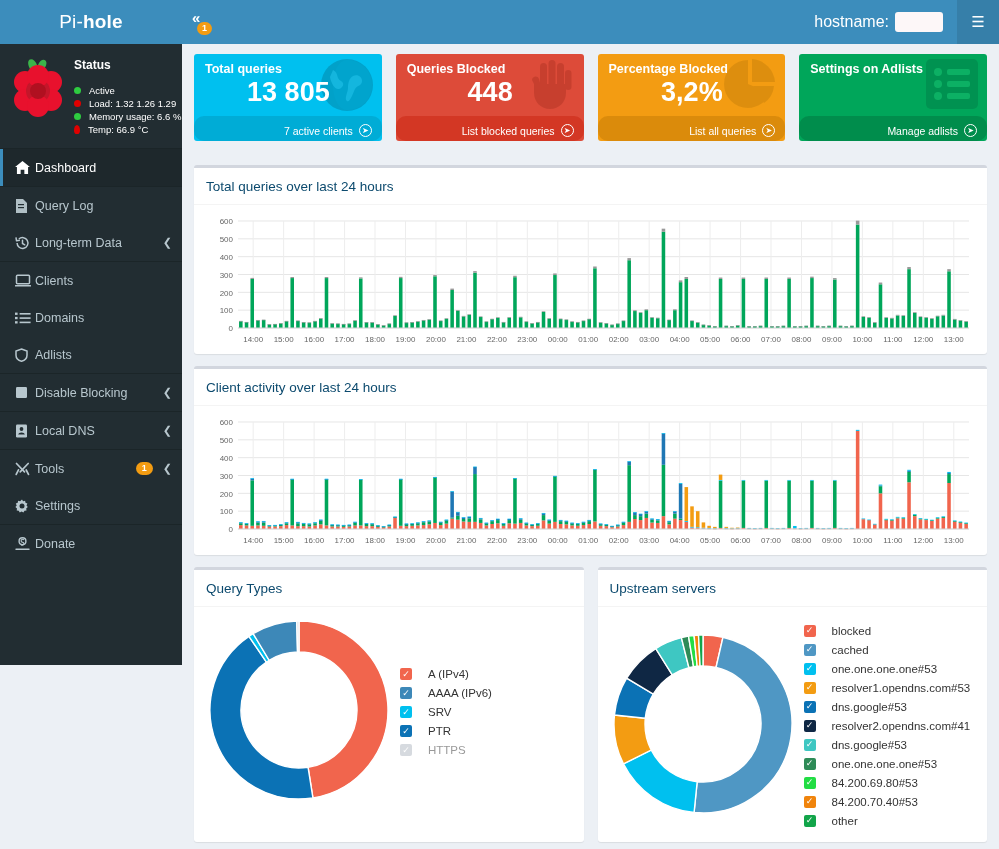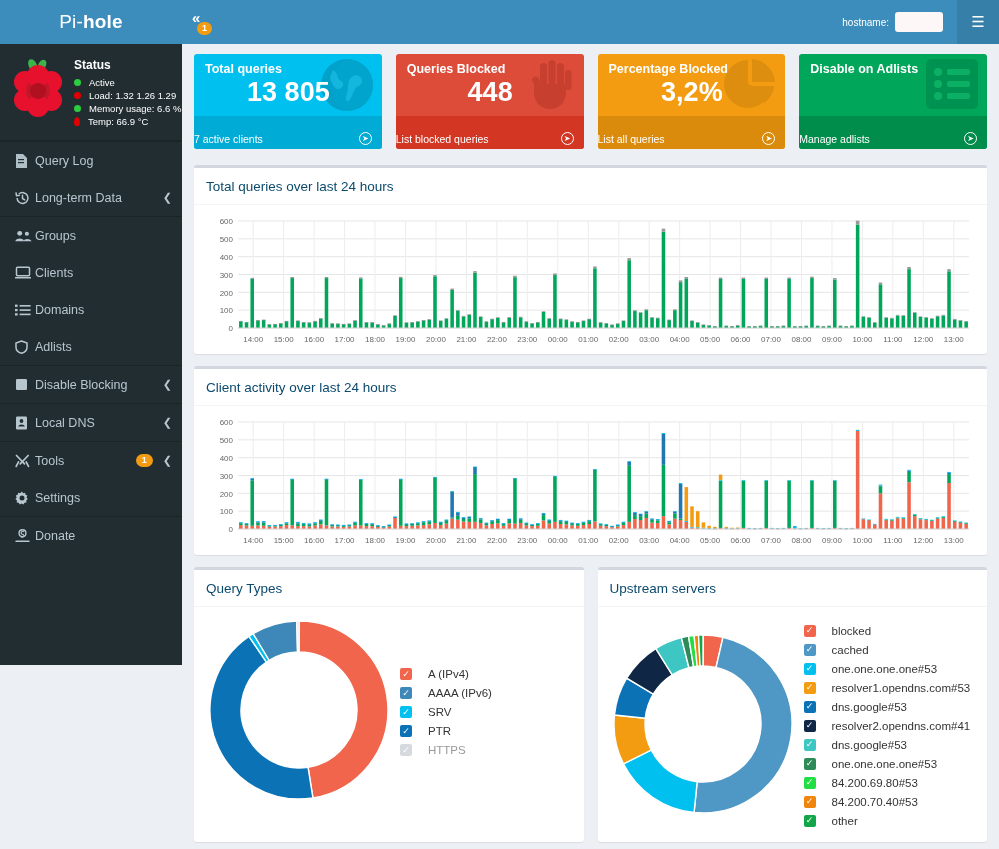--- a/index.html
+++ b/index.html
@@ -17,21 +17,21 @@
     height: 44px; background: #3c8dbc; color: #fff;
     display: flex; align-items: center; justify-content: center;
     font-size: 19px; letter-spacing: .2px;
   }
   .brand .b-light { font-weight: 400; }
   .brand .b-bold { font-weight: 700; }
 
   .statusbox { display: flex; padding: 12px 8px 10px 10px; gap: 8px; }
   .rpi-logo { width: 56px; height: 62px; flex: 0 0 56px; position: relative; }
   .status-info { padding-top: 2px; }
-  .status-title { color: #fff; font-weight: 700; font-size: 12px; margin-bottom: 4px; }
+  .status-title { color: #fff; font-weight: 700; font-size: 12px; margin-bottom: 12px; }
   .status-line {
     color: #fff; font-size: 9.5px; line-height: 13px;
     display: flex; align-items: center; gap: 8px; white-space: nowrap;
   }
   .dot { width: 7px; height: 7px; border-radius: 50%; flex: 0 0 7px; display: inline-block; }
   .dot.green { background: #2ecc40; }
   .dot.red { background: #e00000; }
   .tempdrop {
     width: 6px; height: 9px; flex: 0 0 6px; background: #e00000;
     border-radius: 50% 50% 50% 50% / 60% 60% 40% 40%;
@@ -66,52 +66,52 @@
     padding: 0 0 0 10px; position: relative; flex: 0 0 44px;
   }
   .collapse-wrap { position: relative; width: 30px; height: 30px; }
   .collapse-icon { color: #fff; font-size: 15px; line-height: 1; padding-top: 3px; display: block; font-weight: 700;}
   .collapse-badge {
     position: absolute; left: 5px; top: 15px;
     background: #f39c12; color: #fff; font-size: 9px; font-weight: 700;
     border-radius: 9px; padding: 2px 5px; line-height: 1;
   }
   .topbar-right { margin-left: auto; display: flex; align-items: center; height: 44px; }
-  .hostname-label { color: #fff; font-size: 10px; margin-right: 6px; }
+  .hostname-label { color: #fff; font-size: 16px; margin-right: 6px; }
   .hostname-input {
     width: 48px; height: 20px; background: #fdf7f8; border: none; border-radius: 3px;
     margin-right: 14px; font-family: "Liberation Sans", sans-serif; font-size: 11px;
     padding: 0 4px; color: #333;
   }
   .hamburger {
     width: 42px; height: 44px; background: #367fa9; color: #fff;
     display: flex; align-items: center; justify-content: center; font-size: 15px; cursor: pointer;
   }
 
   .content { flex: 1; overflow: hidden; padding: 10px 12px 0 12px; }
 
   
-  .stats-row { display: flex; gap: 14px; margin-bottom: 16px; }
+  .stats-row { display: flex; gap: 14px; margin-bottom: 24px; }
   .stat {
     flex: 1 1 0; border-radius: 3px; color: #fff; position: relative; overflow: hidden;
     min-width: 0;
   }
   .stat-body { padding: 8px 10px 4px 11px; position: relative; min-height: 62px; }
   .stat-title { font-size: 12.5px; font-weight: 600; position: relative; z-index: 2; }
   .stat-value {
     font-size: 27px; font-weight: 700; line-height: 33px; position: relative; z-index: 2;
     white-space: nowrap;
     text-align: center;
   }
   .stat-ico {
     position: absolute; right: 8px; top: 4px; opacity: .28; z-index: 1;
   }
   .stat-foot {
-    display: flex; align-items: center; justify-content: space-between; gap: 6px;
-    font-size: 10.5px; padding: 16px 10px 4px 0; cursor: pointer;
+    display: flex; align-items: center; justify-content: flex-end; gap: 6px;
+    font-size: 10.5px; padding: 8px 10px 4px 0; cursor: pointer; border-radius: 10px;
   }
   .foot-arrow {
     display: inline-flex; width: 13px; height: 13px; border-radius: 50%;
     border: 1.4px solid #fff; align-items: center; justify-content: center;
     font-size: 8px; line-height: 1;
   }
   .stat.c-blue { background: #00c0ef; } .stat.c-blue .stat-foot { background: #00acd6; }
   .stat.c-red { background: #dd4b39; } .stat.c-red .stat-foot { background: #d33724; }
   .stat.c-yellow { background: #f39c12; } .stat.c-yellow .stat-foot { background: #db8b0b; }
   .stat.c-green { background: #00a65a; } .stat.c-green .stat-foot { background: #008d4c; }
@@ -184,20 +184,28 @@
         </div>
         <div class="status-line">
           <span class="tempdrop"></span>
           <span>Temp: 66.9 °C</span>
         </div>
       </div>
     </div>
 
     <nav class="nav">
       <div class="nav-sep"></div>
+      <div class="nav-item active">
+        <span class="nav-ico">
+          <svg width="15" height="13" viewBox="0 0 16 14" fill="currentColor">
+              <path d="M8 0 L0 6.5 L2 6.5 L2 14 L6 14 L6 9.5 L10 9.5 L10 14 L14 14 L14 6.5 L16 6.5 Z"></path>
+            </svg>
+        </span>
+        <span class="nav-label">Dashboard</span>
+      </div>
       <div class="nav-sep"></div>
       <div class="nav-item">
         <span class="nav-ico">
           <svg width="12" height="14" viewBox="0 0 12 14" fill="currentColor">
               <path d="M1 0 h7 l4 4 v10 h-11 Z" opacity=".95"></path>
               <rect x="3" y="5" width="6" height="1.2" fill="#222d32"></rect>
               <rect x="3" y="8" width="6" height="1.2" fill="#222d32"></rect>
             </svg>
         </span>
         <span class="nav-label">Query Log</span>
@@ -207,31 +215,20 @@
           <svg width="15" height="14" viewBox="0 0 16 15" fill="none" stroke="currentColor" stroke-width="1.6">
               <path d="M2.2 7.5 a5.8 5.8 0 1 0 1.9 -4.3"></path>
               <path d="M1 1.6 L1.6 5.2 L5.2 4.6" stroke-linejoin="round"></path>
               <path d="M8 4.6 V8 L10.4 9.4" stroke-linecap="round"></path>
             </svg>
         </span>
         <span class="nav-label">Long-term Data</span>
         <span class="chev">❮</span>
       </div>
       <div class="nav-sep"></div>
-      <div class="nav-item">
-        <span class="nav-ico">
-          <svg width="17" height="12" viewBox="0 0 18 12" fill="currentColor">
-              <circle cx="5" cy="3.2" r="2.6"></circle>
-              <circle cx="12.6" cy="3.6" r="2.2"></circle>
-              <path d="M0.4 11.5 C0.7 7.6 9.3 7.6 9.6 11.5 Z"></path>
-              <path d="M9.3 11.5 C9.6 8.4 15.8 8.4 17.6 11.5 Z"></path>
-            </svg>
-        </span>
-        <span class="nav-label">Groups</span>
-      </div>
       <div class="nav-item">
         <span class="nav-ico">
           <svg width="16" height="13" viewBox="0 0 16 13" fill="none" stroke="currentColor" stroke-width="1.5">
               <rect x="1.5" y="1.2" width="13" height="8.6" rx="1"></rect>
               <path d="M0.5 11.8 h15" stroke-linecap="round"></path>
             </svg>
         </span>
         <span class="nav-label">Clients</span>
       </div>
       <div class="nav-item">
@@ -398,21 +395,21 @@
               <svg width="54" height="52" viewBox="0 0 54 52" fill="#00613a">
                   <rect x="1" y="1" width="52" height="50" rx="5"></rect>
                   <circle cx="13" cy="14" r="4" fill="#2ecb7e"></circle>
                   <circle cx="13" cy="26" r="4" fill="#2ecb7e"></circle>
                   <circle cx="13" cy="38" r="4" fill="#2ecb7e"></circle>
                   <rect x="22" y="11" width="23" height="6" rx="2" fill="#2ecb7e"></rect>
                   <rect x="22" y="23" width="23" height="6" rx="2" fill="#2ecb7e"></rect>
                   <rect x="22" y="35" width="23" height="6" rx="2" fill="#2ecb7e"></rect>
                 </svg>
             </div>
-            <div class="stat-title">Disable on Adlists</div>
+            <div class="stat-title">Settings on Adlists</div>
           </div>
           <div class="stat-foot">
             <span>Manage adlists</span>
             <span class="foot-arrow">➤</span>
           </div>
         </div>
       </div>
 
       <section class="panel">
         <div class="panel-head">

